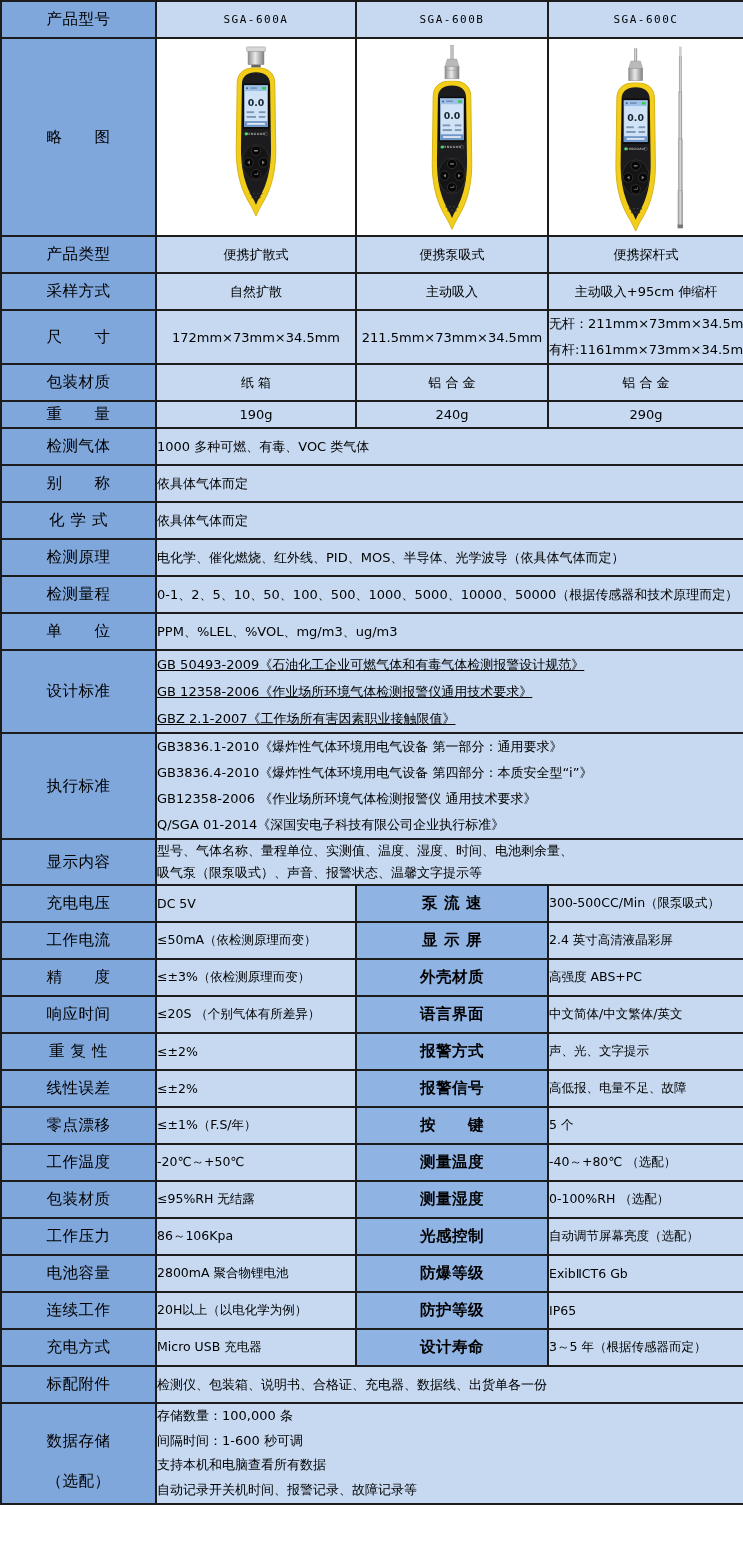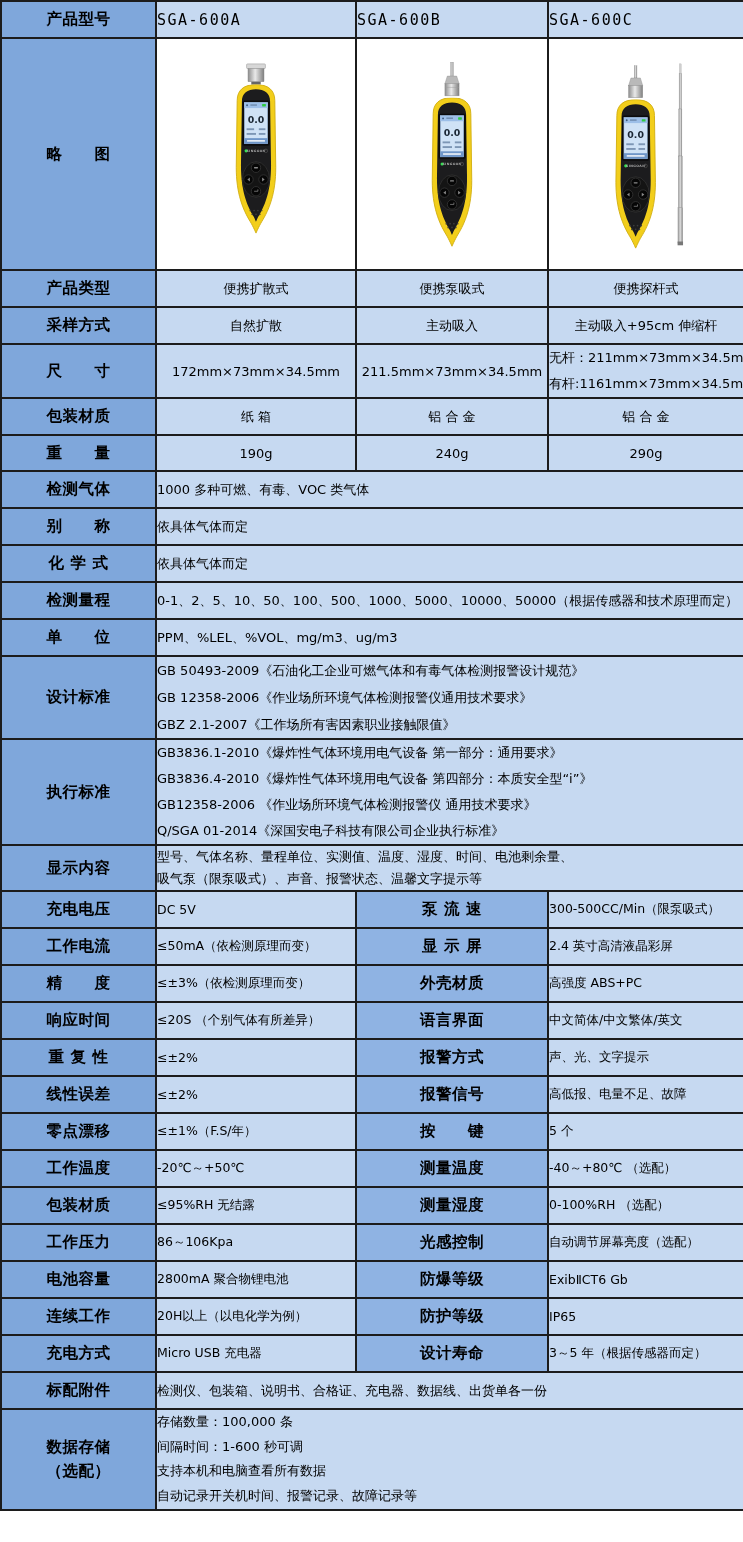--- a/index.html
+++ b/index.html
@@ -1,33 +1,33 @@
 <!DOCTYPE html>
 <html><head>
 <meta charset="utf-8">
 <style>
   html,body{margin:0;padding:0;background:#fff;}
   body{width:743px;font-family:"DejaVu Sans","Liberation Sans",sans-serif;color:#000;}
   table.spec{width:743px;border-collapse:collapse;table-layout:fixed;}
   table.spec td{border:2px solid #1c1c1c;overflow:hidden;vertical-align:middle;padding:0;}
   
-  td.lab{background:#7FA7DB;font-weight:bold;font-size:15.5px;text-align:center;letter-spacing:0.5px;}
+  td.lab{background:#7FA7DB;font-weight:normal;font-size:15.5px;text-align:center;letter-spacing:0.5px;}
   td.lab2{background:#8FB3E3;font-weight:bold;font-size:15.5px;text-align:center;letter-spacing:0.5px;}
-  td.model{background:#C6D9F1;font-size:15px;letter-spacing:1.5px;font-family:"DejaVu Sans Mono","Liberation Mono",monospace;}
+  td.model{background:#C6D9F1;text-align:center;font-size:11px;letter-spacing:1.5px;font-family:"DejaVu Sans Mono","Liberation Mono",monospace;}
   td.cv{background:#C6D9F1;text-align:center;font-size:13px;white-space:nowrap;}
   td.cvl{background:#C6D9F1;text-align:left;font-size:13px;white-space:nowrap;padding-left:8px;line-height:26px;}
   td.fv{background:#C6D9F1;text-align:left;font-size:13px;white-space:nowrap;padding-left:10px;}
   td.pv{background:#C6D9F1;text-align:left;font-size:12.5px;white-space:nowrap;padding-left:8px;}
   td.imgc{background:#ffffff;text-align:center;vertical-align:middle;}
   .lines div{white-space:nowrap;}
-  .lh27 div{line-height:27px;}
+  .lh27 div{line-height:27px;text-decoration:underline;}
   .lh26 div{line-height:26px;}
   .lh22 div{line-height:22px;}
   .lh247 div{line-height:24.7px;}
-  .lablines div{line-height:24px;}
+  .lablines div{line-height:24px;margin-top:16px;}
   svg.dev{display:block;margin:4px auto 0 auto;}
 </style>
 </head>
 <body>
 
 <svg width="0" height="0" style="position:absolute" aria-hidden="true">
   <defs>
     <linearGradient id="g-metal" x1="0" y1="0" x2="1" y2="0">
       <stop offset="0" stop-color="#8d8d8d"></stop>
         <stop offset="0.45" stop-color="#e9e9e9"></stop>
@@ -87,21 +87,21 @@
     </colgroup>
 
   <tbody>
       <tr style="height:37px">
     <td class="lab">产品型号</td>
     <td class="model">SGA-600A</td>
     <td class="model">SGA-600B</td>
     <td class="model">SGA-600C</td>
   </tr>
 
-  <tr style="height:232px">
+  <tr style="height:198px">
     <td class="lab">略　　图</td>
     <td class="imgc">
       <svg class="dev" width="150" height="188" viewBox="0 0 100 200">
         <rect x="40" y="2" width="20" height="5" rx="1" fill="#d7d7d7" stroke="#9a9a9a" stroke-width="0.6"></rect>
         <rect x="41.5" y="7" width="17" height="14" fill="url(#g-metal)" stroke="#8a8a8a" stroke-width="0.5"></rect>
         <rect x="45" y="21" width="10" height="3" fill="#666"></rect>
         <use href="#dev-body" x="0" y="24" width="100" height="160"></use>
       </svg>
     </td>
     <td class="imgc">
@@ -157,38 +157,42 @@
     </td>
   </tr>
 
   <tr style="height:37px">
     <td class="lab">包装材质</td>
     <td class="cv">纸 箱</td>
     <td class="cv">铝 合 金</td>
     <td class="cv">铝 合 金</td>
   </tr>
 
-  <tr style="height:36px">
+  <tr style="height:27px">
     <td class="lab">重　　量</td>
     <td class="cv">190g</td>
     <td class="cv">240g</td>
     <td class="cv">290g</td>
   </tr>
 
   <tr style="height:37px">
     <td class="lab">检测气体</td>
     <td class="fv" colspan="3">1000 多种可燃、有毒、VOC 类气体</td>
   </tr>
   <tr style="height:37px">
     <td class="lab">别　　称</td>
     <td class="fv" colspan="3">依具体气体而定</td>
   </tr>
   <tr style="height:37px">
     <td class="lab">化 学 式</td>
     <td class="fv" colspan="3">依具体气体而定</td>
+  </tr>
+  <tr style="height:37px">
+    <td class="lab">检测原理</td>
+    <td class="fv" colspan="3">电化学、催化燃烧、红外线、PID、MOS、半导体、光学波导（依具体气体而定）</td>
   </tr>
   <tr style="height:37px">
     <td class="lab">检测量程</td>
     <td class="fv" colspan="3">0-1、2、5、10、50、100、500、1000、5000、10000、50000（根据传感器和技术原理而定）</td>
   </tr>
   <tr style="height:37px">
     <td class="lab">单　　位</td>
     <td class="fv" colspan="3">PPM、%LEL、%VOL、mg/m3、ug/m3</td>
   </tr>
 

